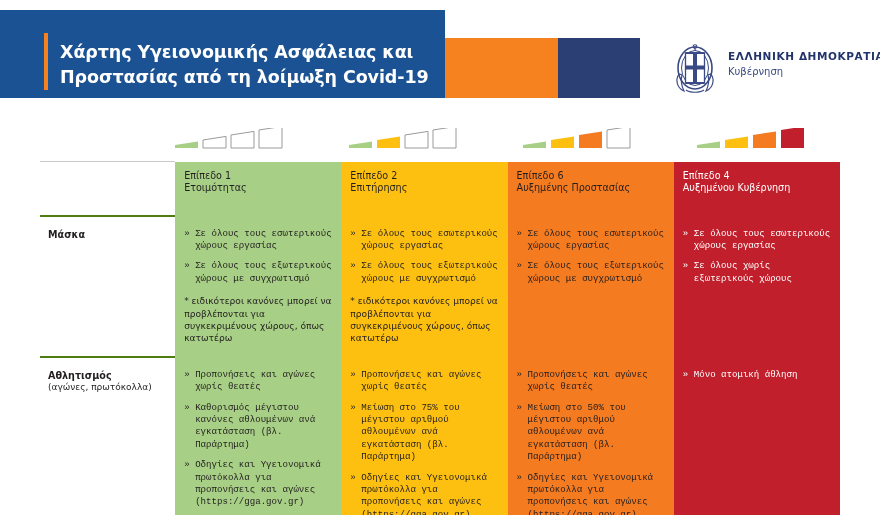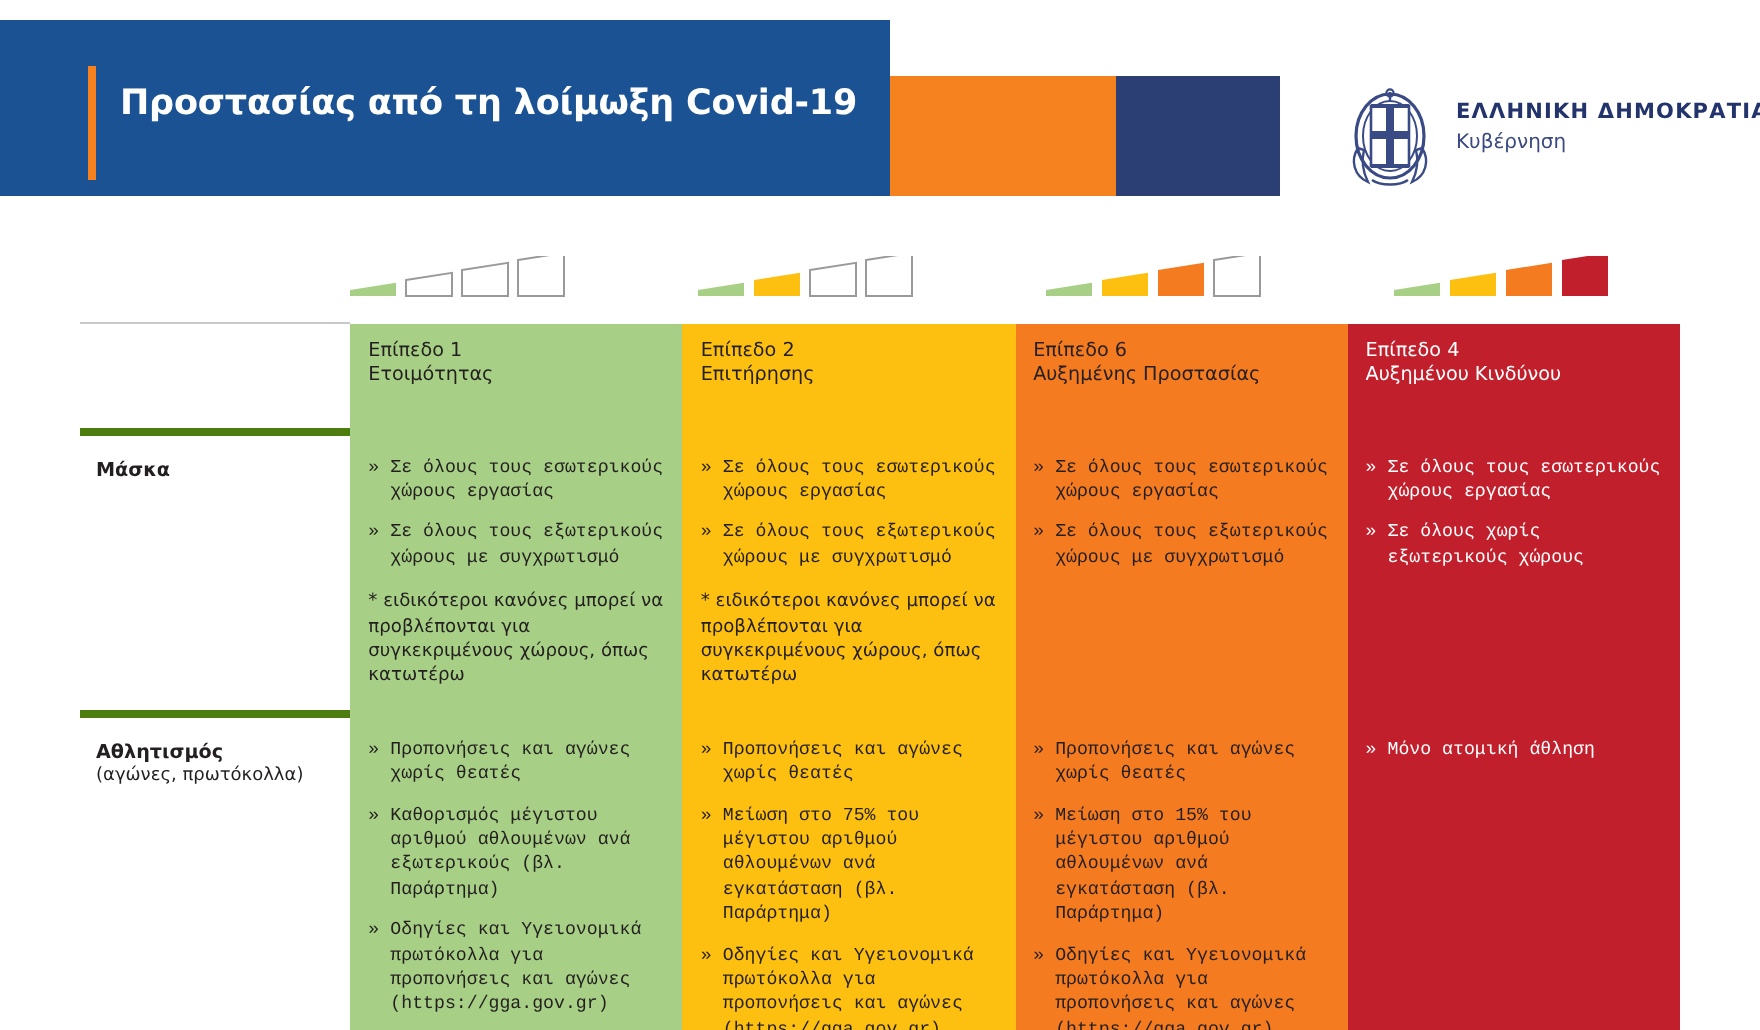--- a/index.html
+++ b/index.html
@@ -161,31 +161,32 @@
   .lv2 { background: #fdc010; color:#231f20; }
   .lv3 { background: #f47b20; color:#231f20; }
   .lv4 { background: #c11f2b; color:#ffffff; }
 
   .hdr-lv1 { background:#a7cf85; color:#231f20; }
   .hdr-lv2 { background:#fdc010; color:#231f20; }
   .hdr-lv3 { background:#f47b20; color:#231f20; }
   .hdr-lv4 { background:#c11f2b; color:#ffffff; }
 
   .rule-top    { border-top: 1px solid #c9c9c9; }
-  .rule-bottom { border-bottom: 4px solid #4d7c0f; }
+  .rule-bottom { border-bottom: 2px solid #4d7c0f; }
 
   .blank-cell { background:#ffffff; }
 </style>
 </head>
 <body>
 
 <div id="header">
   <div class="hdr-blue"></div>
   <div class="hdr-accent"></div>
   <div class="hdr-title">
+    <span>Χάρτης Υγειονομικής Ασφάλειας και</span>
     <span class="l2">Προστασίας από τη λοίμωξη Covid-19</span>
   </div>
   <div class="hdr-orange"></div>
   <div class="hdr-navy"></div>
 
   <div id="gov-logo">
     <svg id="gov-emblem" viewBox="0 0 46 50">
       <ellipse cx="23" cy="24" rx="17" ry="21" fill="none" stroke="#3a4a85" stroke-width="1.6"></ellipse>
       <ellipse cx="23" cy="24" rx="13.5" ry="17.5" fill="none" stroke="#3a4a85" stroke-width="1"></ellipse>
       <rect x="13.5" y="9" width="19" height="30" fill="#ffffff" stroke="#3a4a85" stroke-width="1.3"></rect>
@@ -259,21 +260,21 @@
       <td class="hdr-cell hdr-lv2">
         <span>Επίπεδο 2</span>
         <span class="sub">Επιτήρησης</span>
       </td>
       <td class="hdr-cell hdr-lv3">
         <span>Επίπεδο 6</span>
         <span class="sub">Αυξημένης Προστασίας</span>
       </td>
       <td class="hdr-cell hdr-lv4">
         <span>Επίπεδο 4</span>
-        <span class="sub">Αυξημένου Κινδύνου</span>
+        <span class="sub">Αυξημένου Κυβέρνηση</span>
       </td>
     </tr>
   </thead>
   <tbody id="matrix-body">
       <tr>
         <td class="label-cell rule-bottom">
           <span class="lbl-main">Μάσκα</span>
         </td>
         <td class="body-cell lv1">
           <ul>
@@ -303,35 +304,35 @@
         </td>
       </tr>
       <tr>
         <td class="label-cell rule-bottom">
           <span class="lbl-main">Αθλητισμός</span>
           <span class="lbl-sub">(αγώνες, πρωτόκολλα)</span>
         </td>
         <td class="body-cell lv1">
           <ul>
             <li>Προπονήσεις και αγώνες χωρίς θεατές</li>
-            <li>Καθορισμός μέγιστου αριθμού αθλουμένων ανά εξωτερικούς (βλ. Παράρτημα)</li>
+            <li>Καθορισμός μέγιστου κανόνες αθλουμένων ανά εγκατάσταση (βλ. Παράρτημα)</li>
             <li>Οδηγίες και Υγειονομικά πρωτόκολλα για προπονήσεις και αγώνες (https://gga.gov.gr)</li>
           </ul>
         </td>
         <td class="body-cell lv2">
           <ul>
             <li>Προπονήσεις και αγώνες χωρίς θεατές</li>
             <li>Μείωση στο 75% του μέγιστου αριθμού αθλουμένων ανά εγκατάσταση (βλ. Παράρτημα)</li>
             <li>Οδηγίες και Υγειονομικά πρωτόκολλα για προπονήσεις και αγώνες (https://gga.gov.gr)</li>
           </ul>
         </td>
         <td class="body-cell lv3">
           <ul>
             <li>Προπονήσεις και αγώνες χωρίς θεατές</li>
-            <li>Μείωση στο 15% του μέγιστου αριθμού αθλουμένων ανά εγκατάσταση (βλ. Παράρτημα)</li>
+            <li>Μείωση στο 50% του μέγιστου αριθμού αθλουμένων ανά εγκατάσταση (βλ. Παράρτημα)</li>
             <li>Οδηγίες και Υγειονομικά πρωτόκολλα για προπονήσεις και αγώνες (https://gga.gov.gr)</li>
           </ul>
         </td>
         <td class="body-cell lv4">
           <ul>
             <li>Μόνο ατομική άθληση</li>
           </ul>
         </td>
       </tr>
     </tbody>

